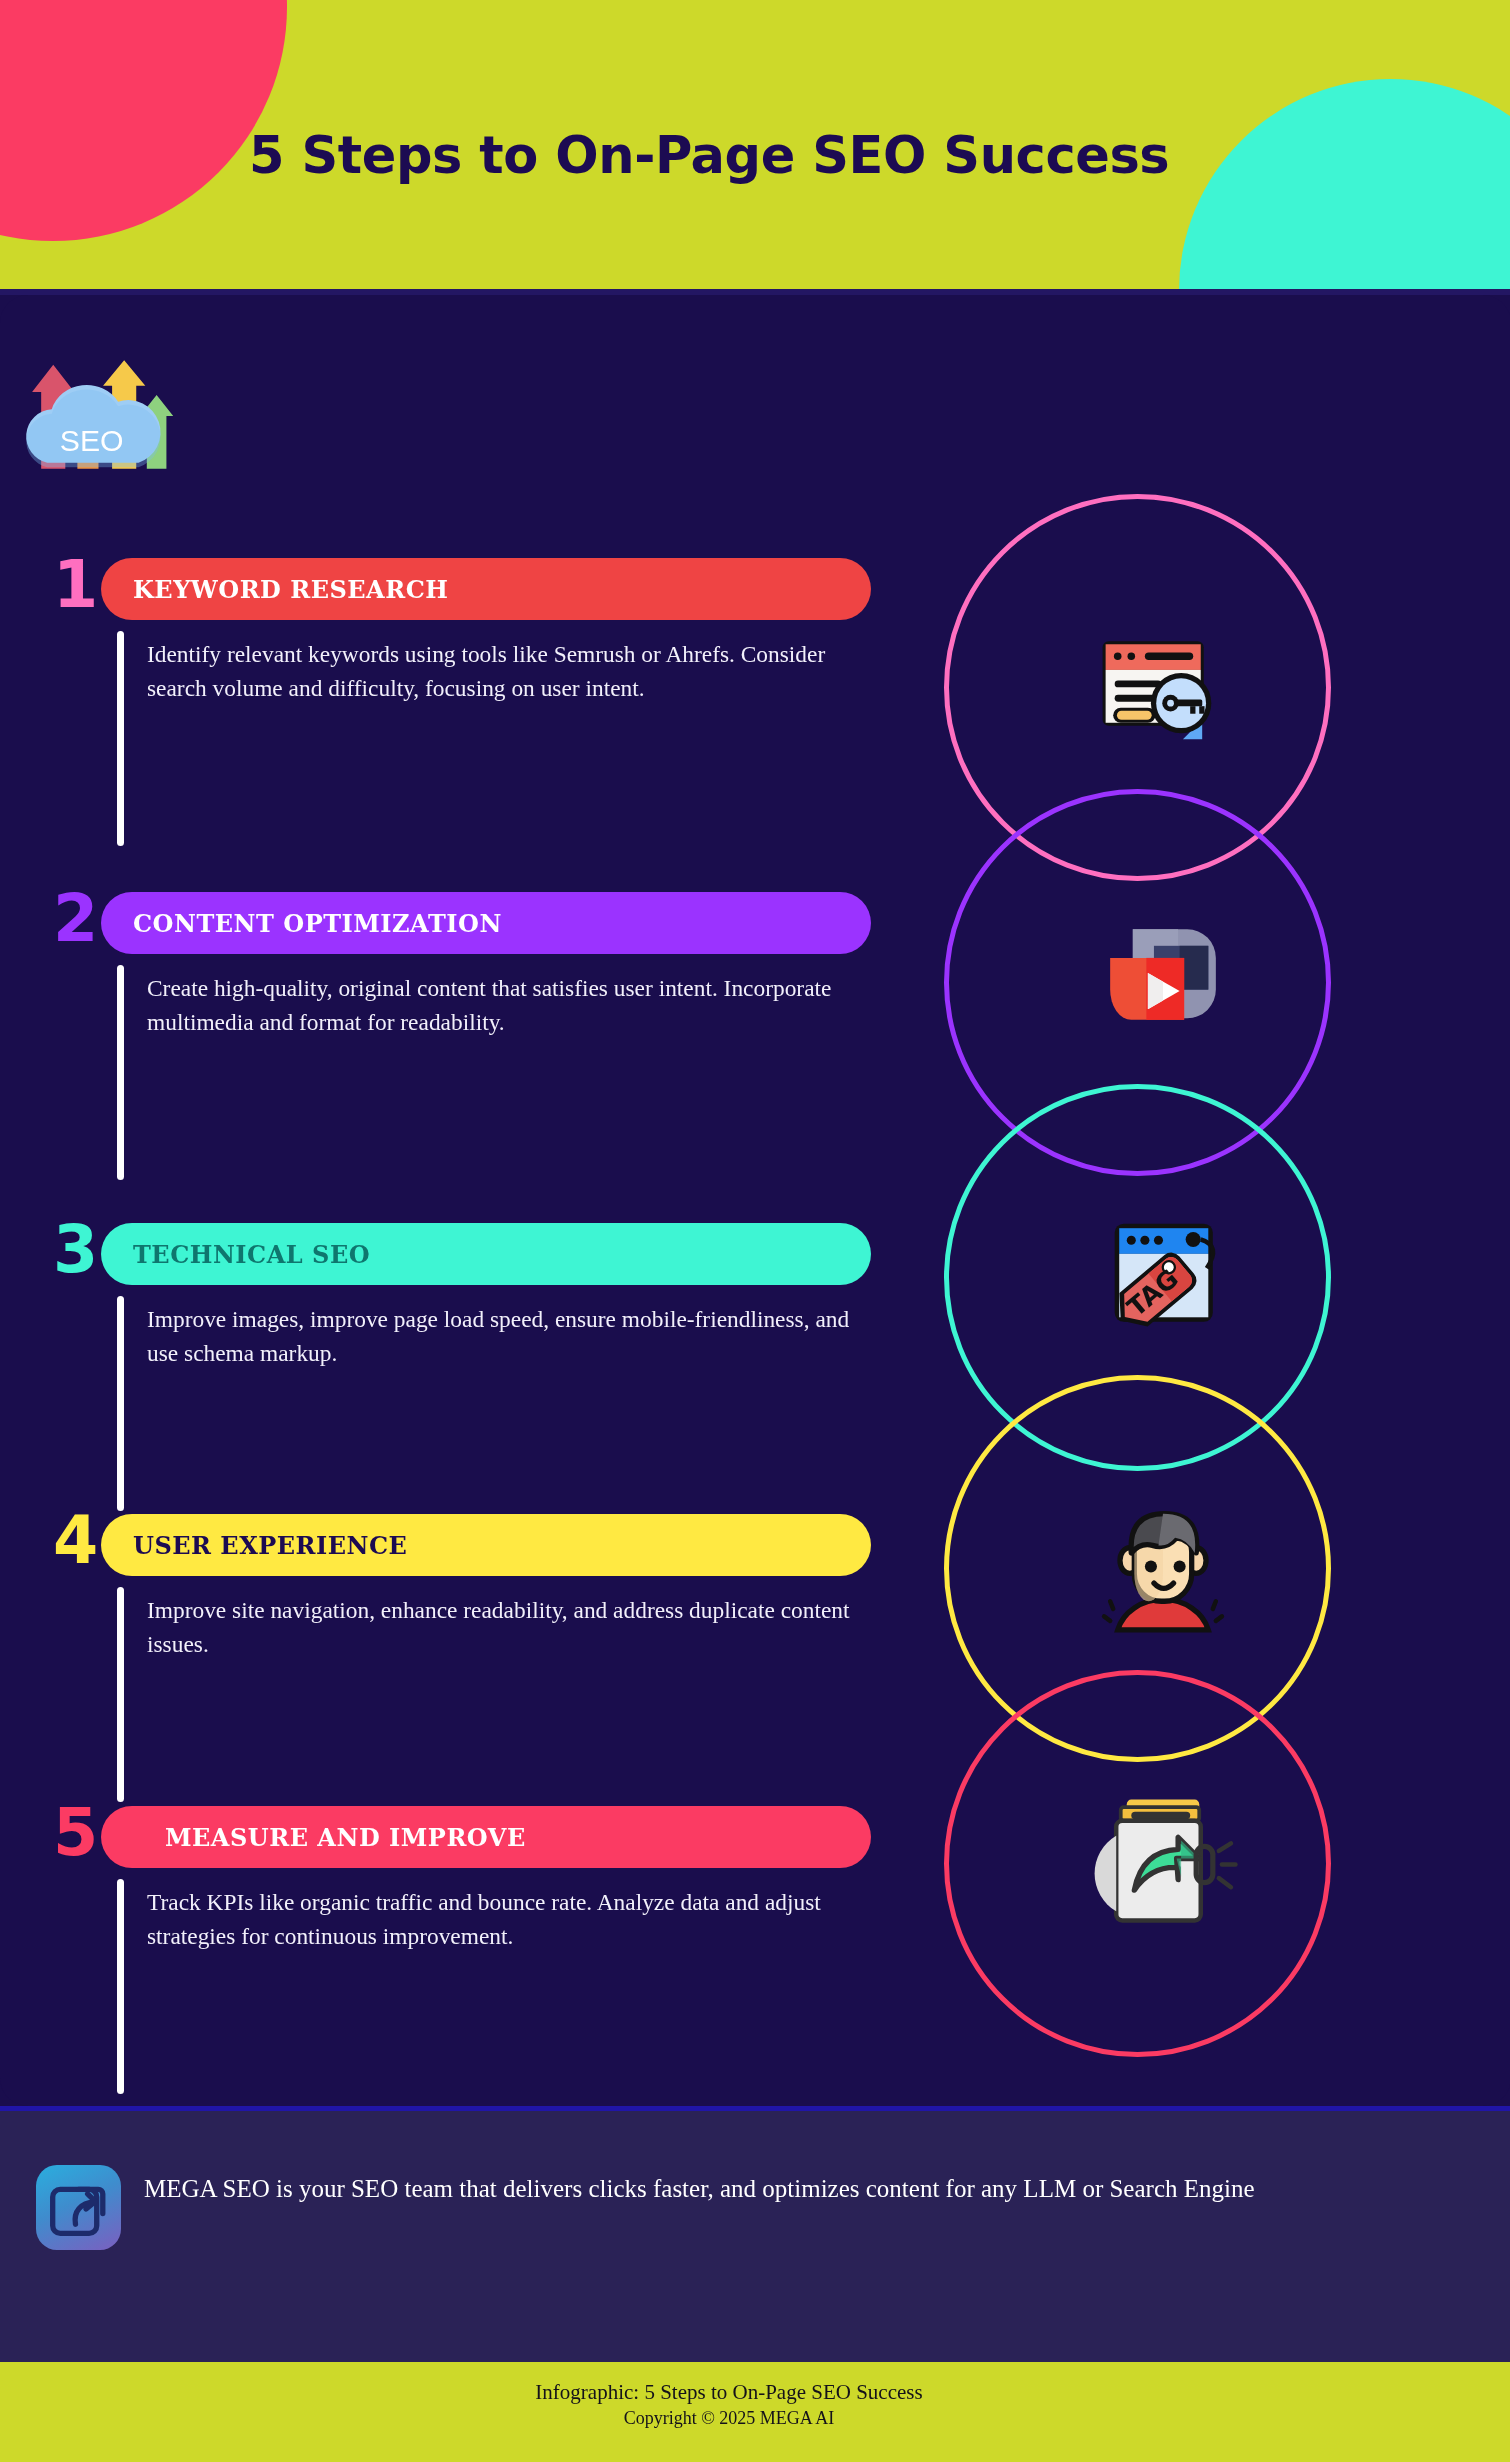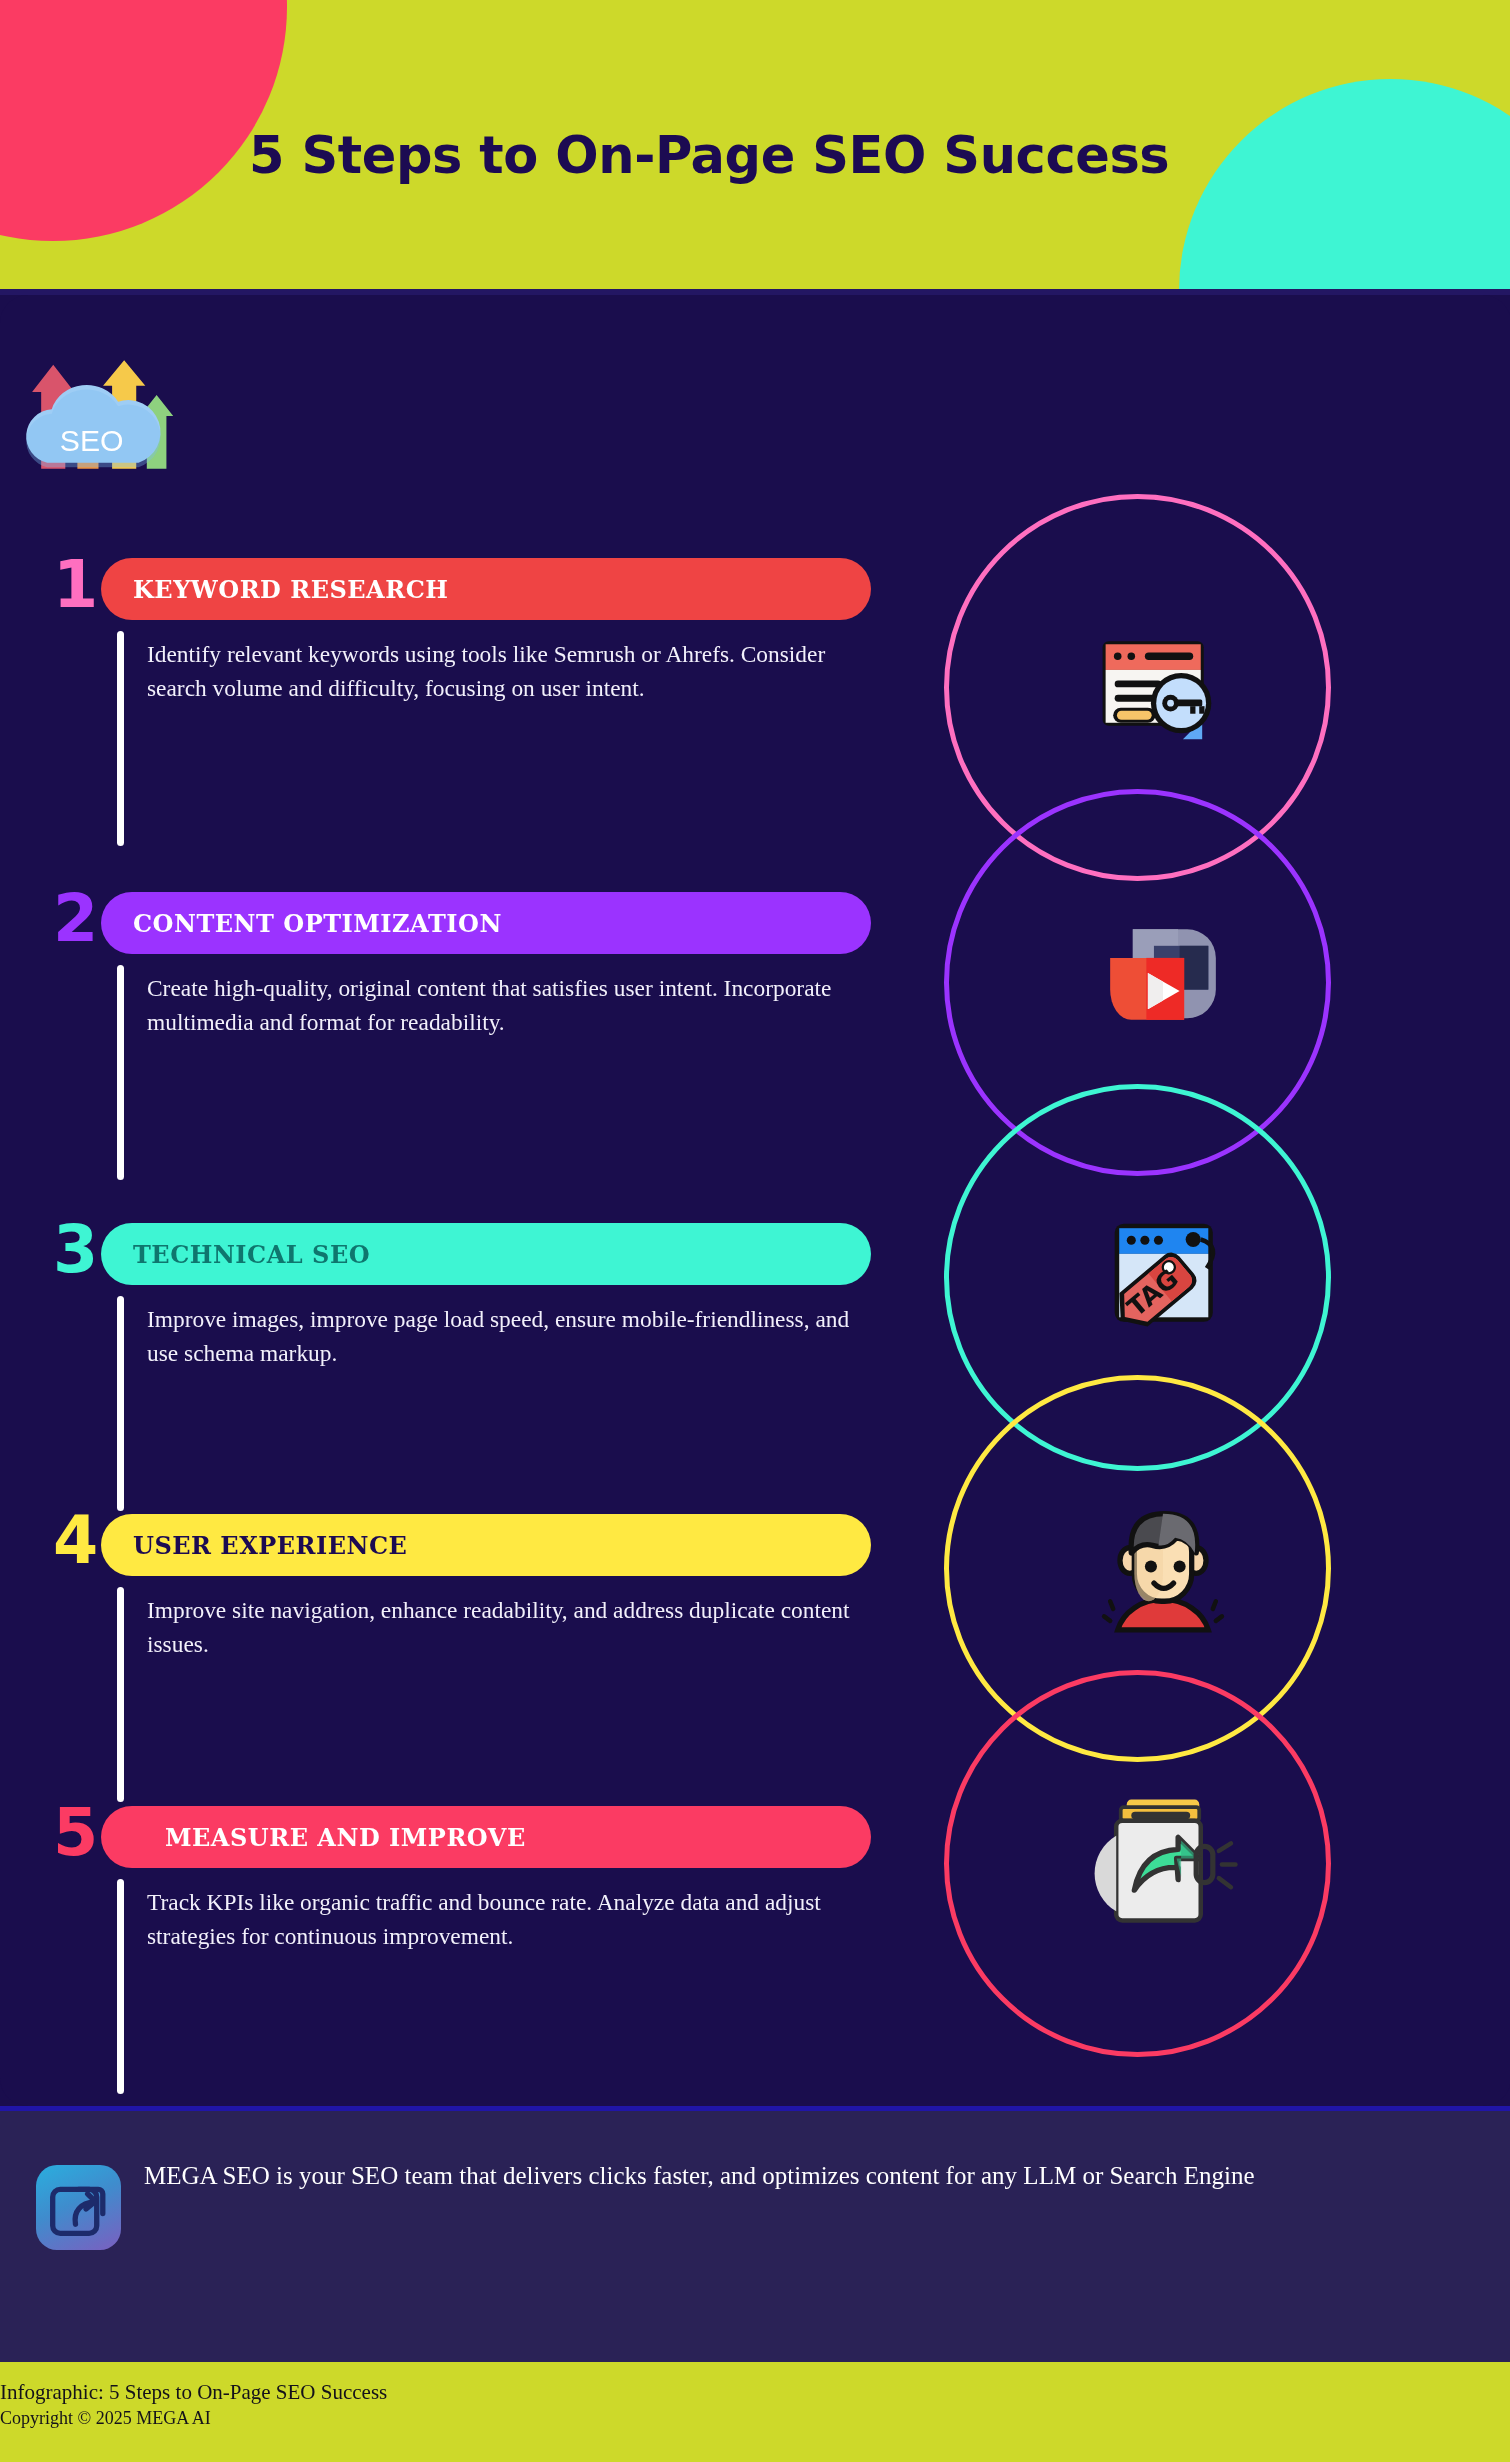--- a/index.html
+++ b/index.html
@@ -170,36 +170,36 @@
   }
   .promo-logo {
     position: absolute;
     left: 36px; top: 54px;
     width: 85px; height: 85px;
     border-radius: 21px;
     background: linear-gradient(155deg, #2aaede 0%, #3f8ccd 45%, #7b5fc0 100%);
   }
   .promo-text {
     position: absolute;
-    left: 144px; top: 46px;
+    left: 144px; top: 59px;
     width: 1277px;
     color: #ffffff;
     font-family: "Liberation Serif", serif;
     font-size: 25px;
     line-height: 1.52;
   }
 
   
   .bottombar {
     position: absolute;
     left: 0; bottom: 0;
     width: 1511px;
     height: 100px;
     background: #cdd92a;
-    text-align: left;
+    text-align: center;
   }
   .bottombar-line {
     color: #14121a;
     font-family: "Liberation Serif", serif;
     padding-right: 53px;
     white-space: nowrap;
   }
   .bb1 { font-size: 21px; padding-top: 18px; }
   .bb2 { font-size: 18px; padding-top: 3px; }
 </style>

